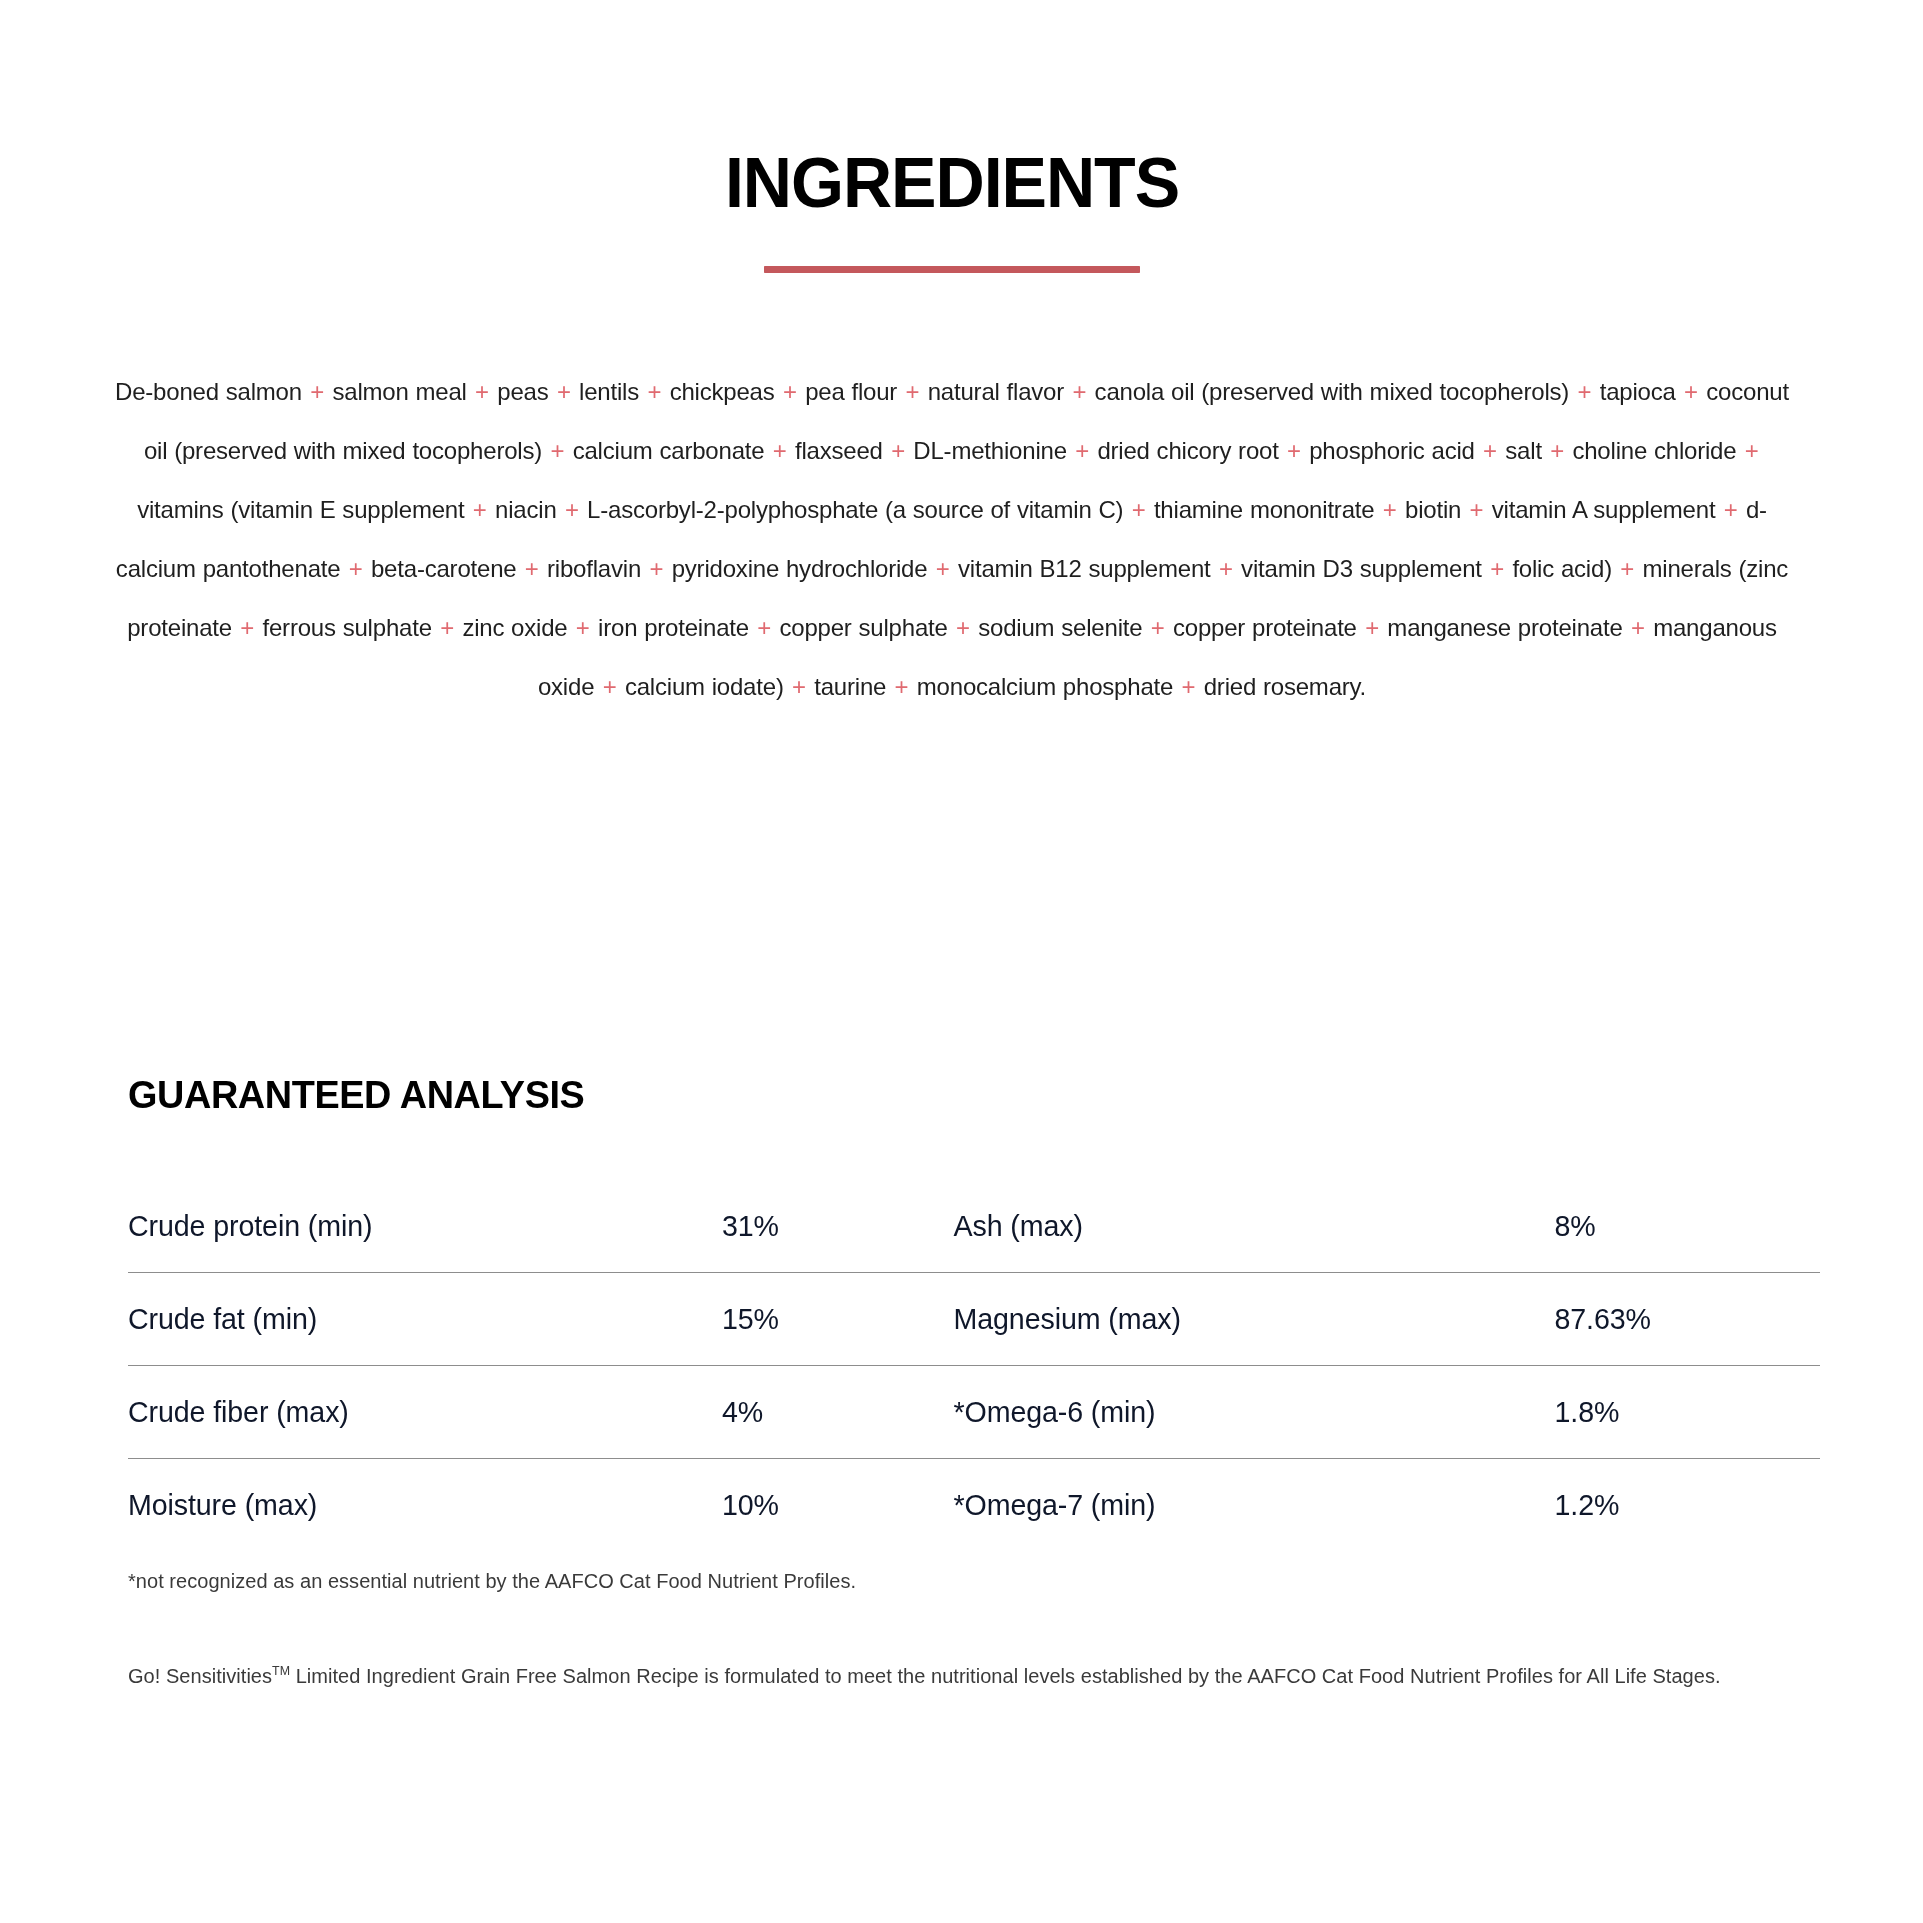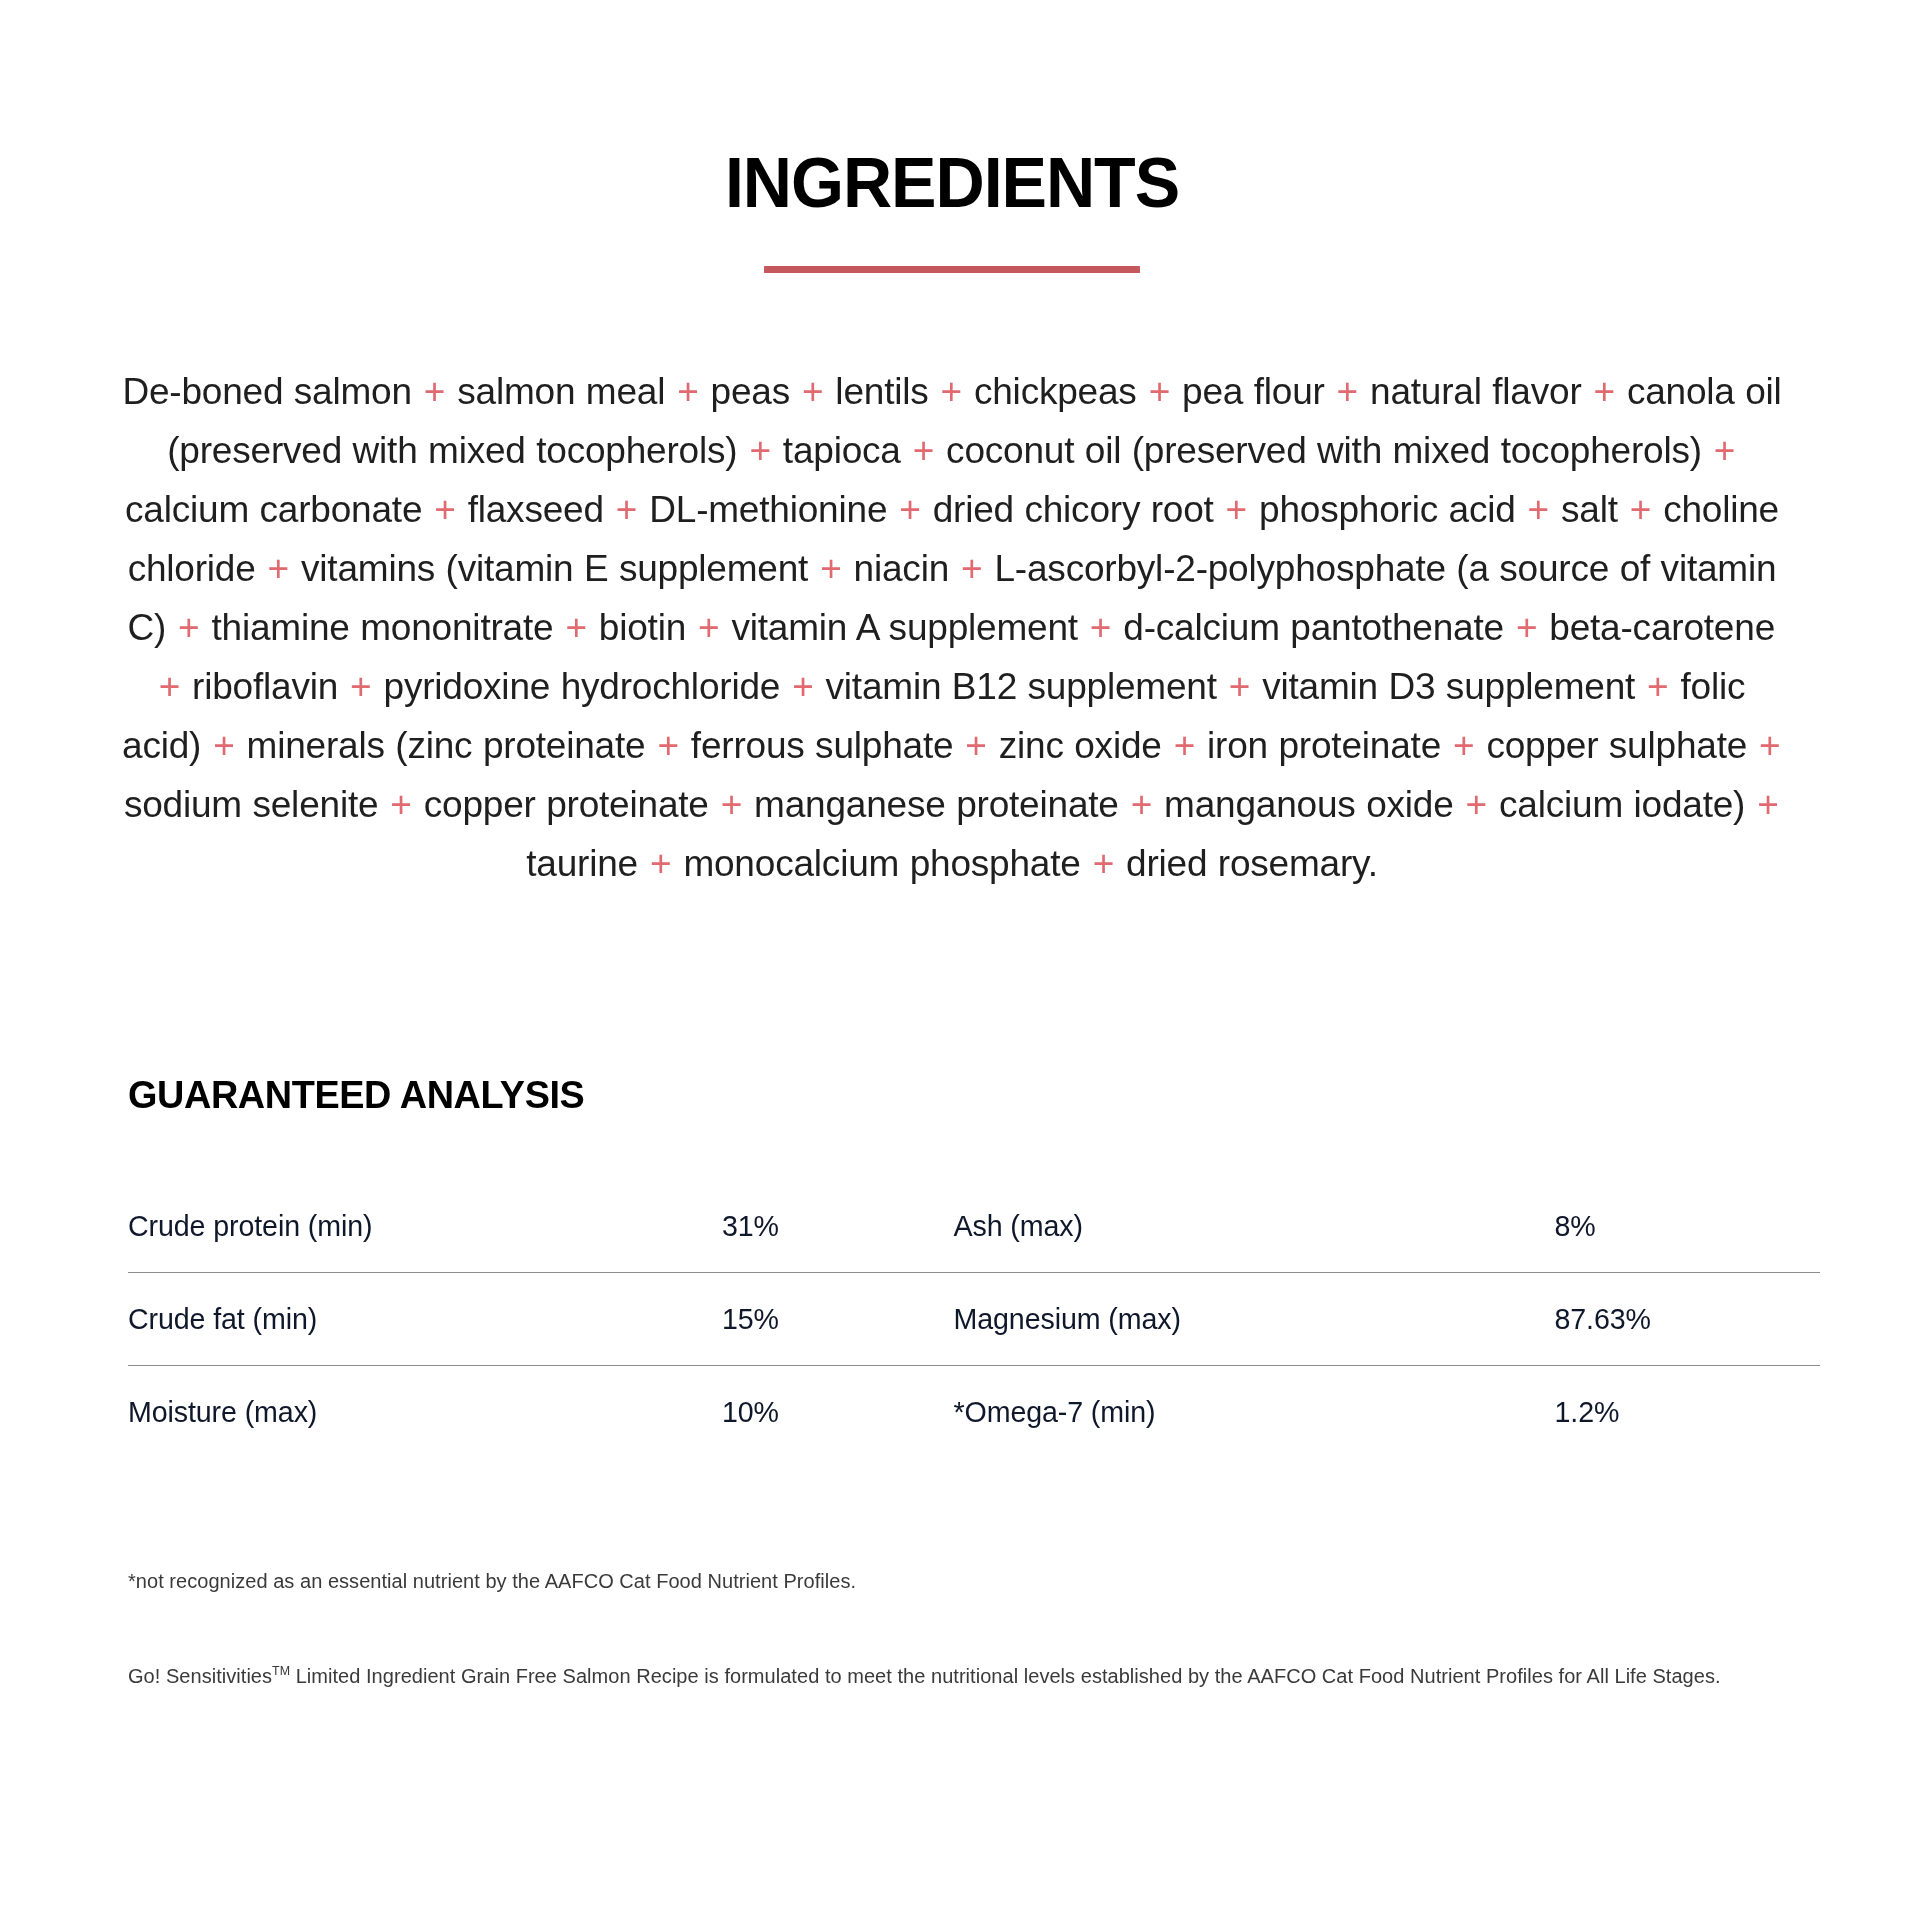--- a/index.html
+++ b/index.html
@@ -44,21 +44,21 @@
     background: #c4585c;
     margin: 48px auto 0 auto;
     border-radius: 0.8px;
   }
 
   
   .ingredients-body {
     margin: 89px auto 0 auto;
     width: 1676px;
     text-align: center;
-    font-size: 37px;
+    font-size: 24px;
     line-height: 59px;
     color: #1f1f1f;
     letter-spacing: -0.2px;
     word-spacing: 0.4px;
   }
   .plus {
     color: #e06a70;
     font-weight: 400;
     padding: 0 1.5px;
   }
@@ -156,20 +156,26 @@
             <td class="col-label-b">Ash (max)</td>
             <td class="col-value-b">8%</td>
           </tr>
           <tr>
             <td class="col-label-a">Crude fat (min)</td>
             <td class="col-value-a">15%</td>
             <td class="col-label-b">Magnesium (max)</td>
             <td class="col-value-b">87.63%</td>
           </tr>
           <tr>
+            <td class="col-label-a">Crude fiber (max)</td>
+            <td class="col-value-a">4%</td>
+            <td class="col-label-b">*Omega-6 (min)</td>
+            <td class="col-value-b">1.8%</td>
+          </tr>
+          <tr>
             <td class="col-label-a">Moisture (max)</td>
             <td class="col-value-a">10%</td>
             <td class="col-label-b">*Omega-7 (min)</td>
             <td class="col-value-b">1.2%</td>
           </tr>
         </tbody>
     </table>
   </section>
 
   <div class="footnote">*not recognized as an essential nutrient by the AAFCO Cat Food Nutrient Profiles.</div>

